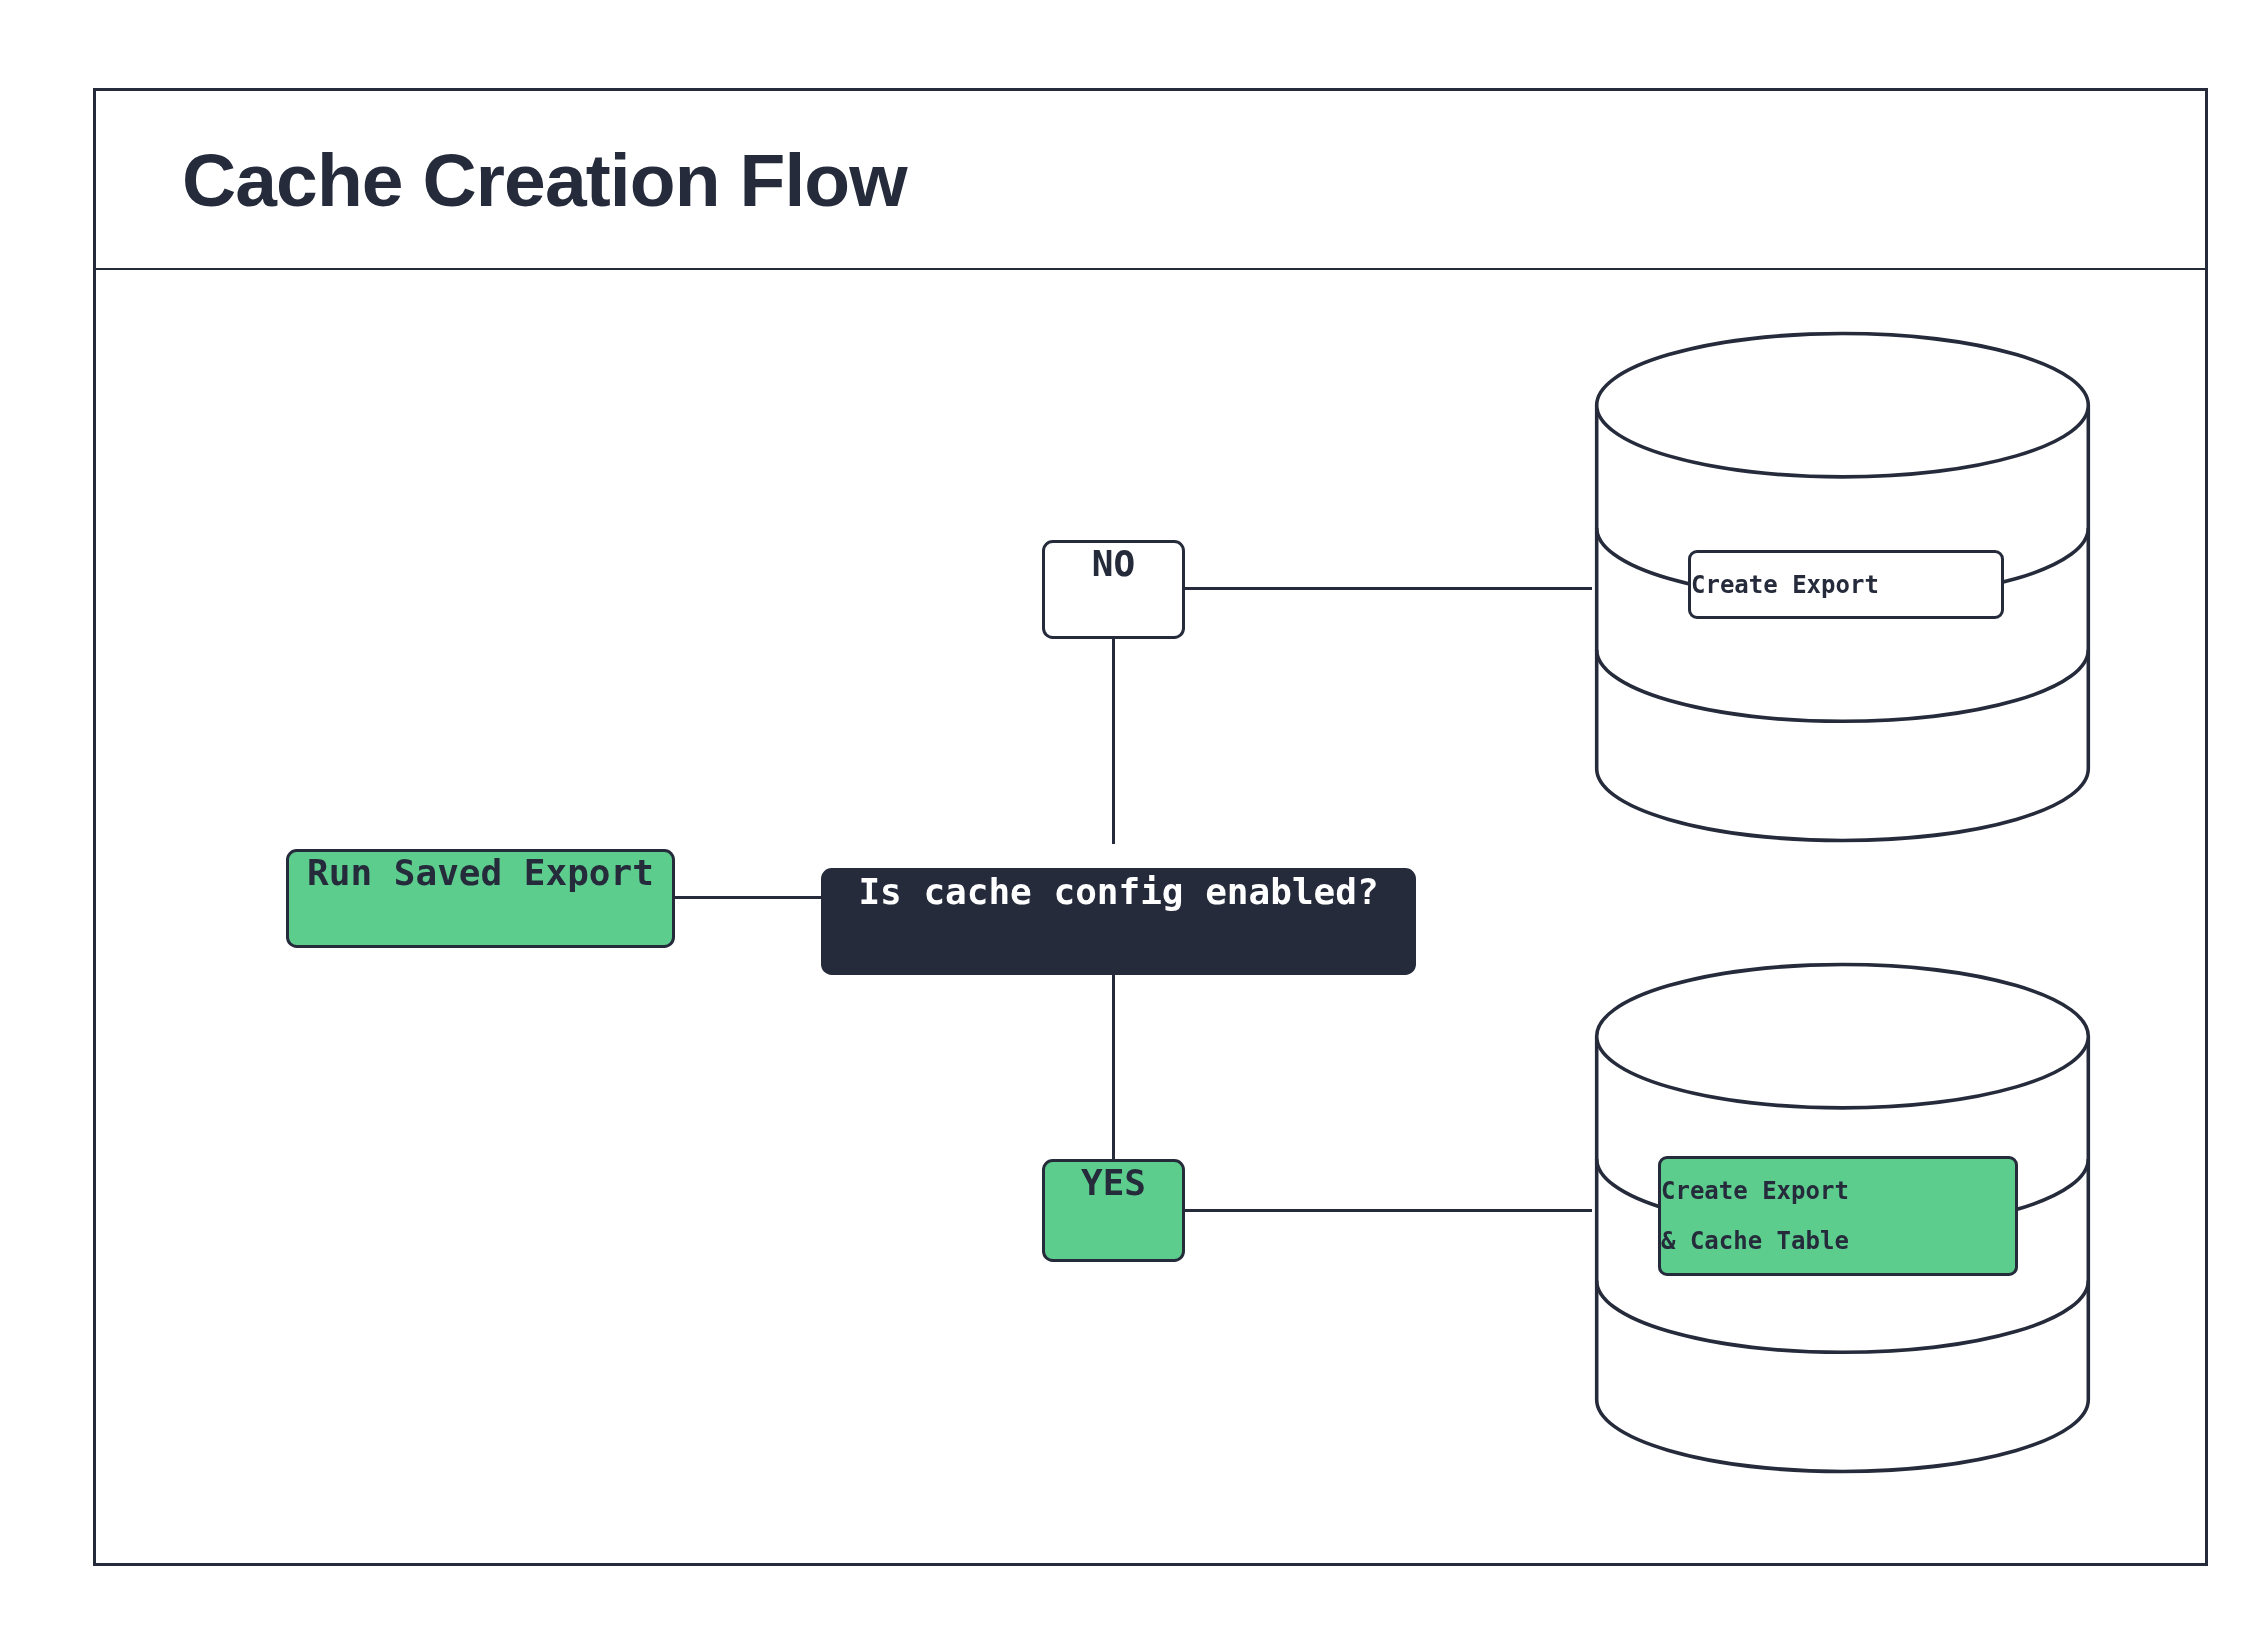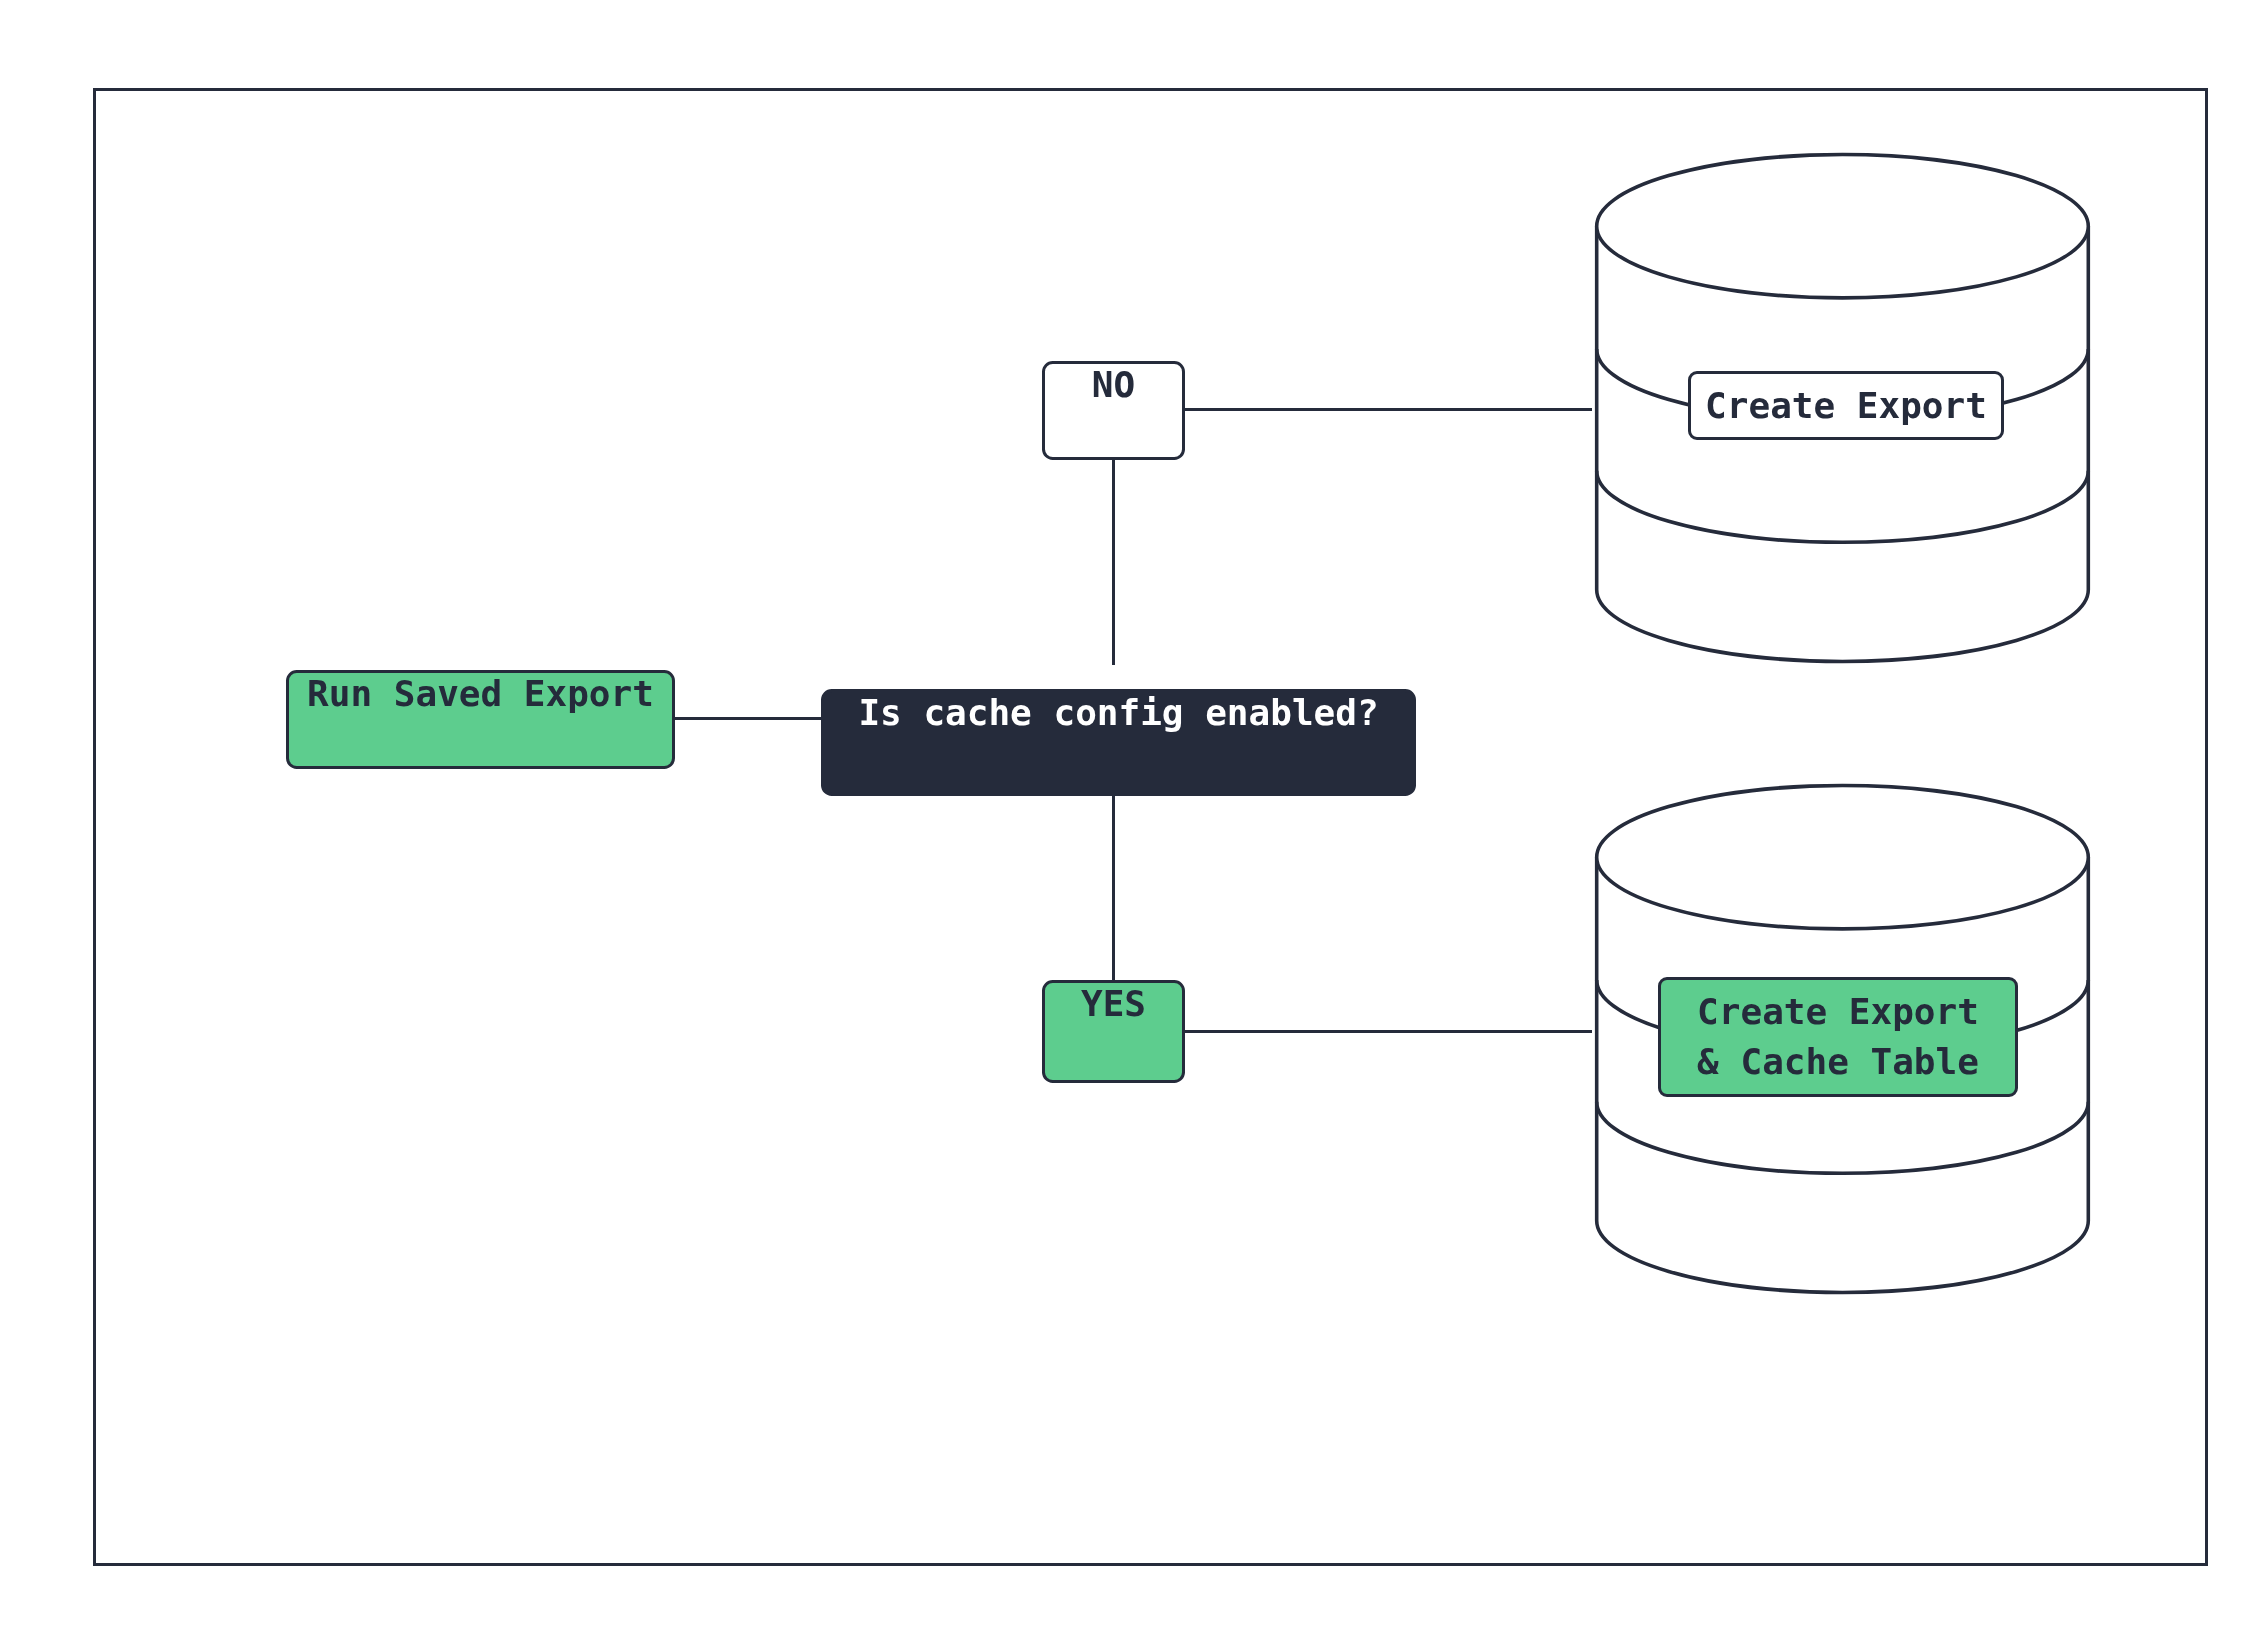--- a/index.html
+++ b/index.html
@@ -76,43 +76,46 @@
   #db-top    { left: 1497px; top: 60px;  }
   #db-bottom { left: 1497px; top: 691px; }
   .db svg { display: block; width: 499px; height: 514px; }
   .cyl .stroked { stroke: var(--dark); stroke-width: 4px; }
   .cyl .filled  { fill: #ffffff; }
   .cyl .open    { fill: none; }
   .db-label {
     position: absolute;
     border: 3.6px solid var(--dark);
     border-radius: 9px;
-    font-size: 36px;
+    font-size: 24px;
     font-weight: 600;
     color: var(--dark);
     display: flex;
     flex-direction: column;
-    align-items: center;
+    align-items: flex-start;
     justify-content: center;
     background: #ffffff;
     line-height: 50px;
   }
   #create-export-label {
     left: 95px; top: 220px; width: 316px; height: 69px;
   }
   #create-export-cache-label {
     left: 65px; top: 195px; width: 360px; height: 120px;
     background: var(--green);
   }
 </style>
 </head>
 <body>
 
 <div class="frame">
 
+  <div class="frame-header">
+    <h1 class="title">Cache Creation Flow</h1>
+  </div>
 
   <div class="canvas">
 
     <div class="conn h" id="conn-query-decision"></div>
     <div class="conn v" id="conn-decision-no"></div>
     <div class="conn h" id="conn-no-db"></div>
     <div class="conn v" id="conn-decision-yes"></div>
     <div class="conn h" id="conn-yes-db"></div>
 
     <div class="node green" id="run-saved-query">

